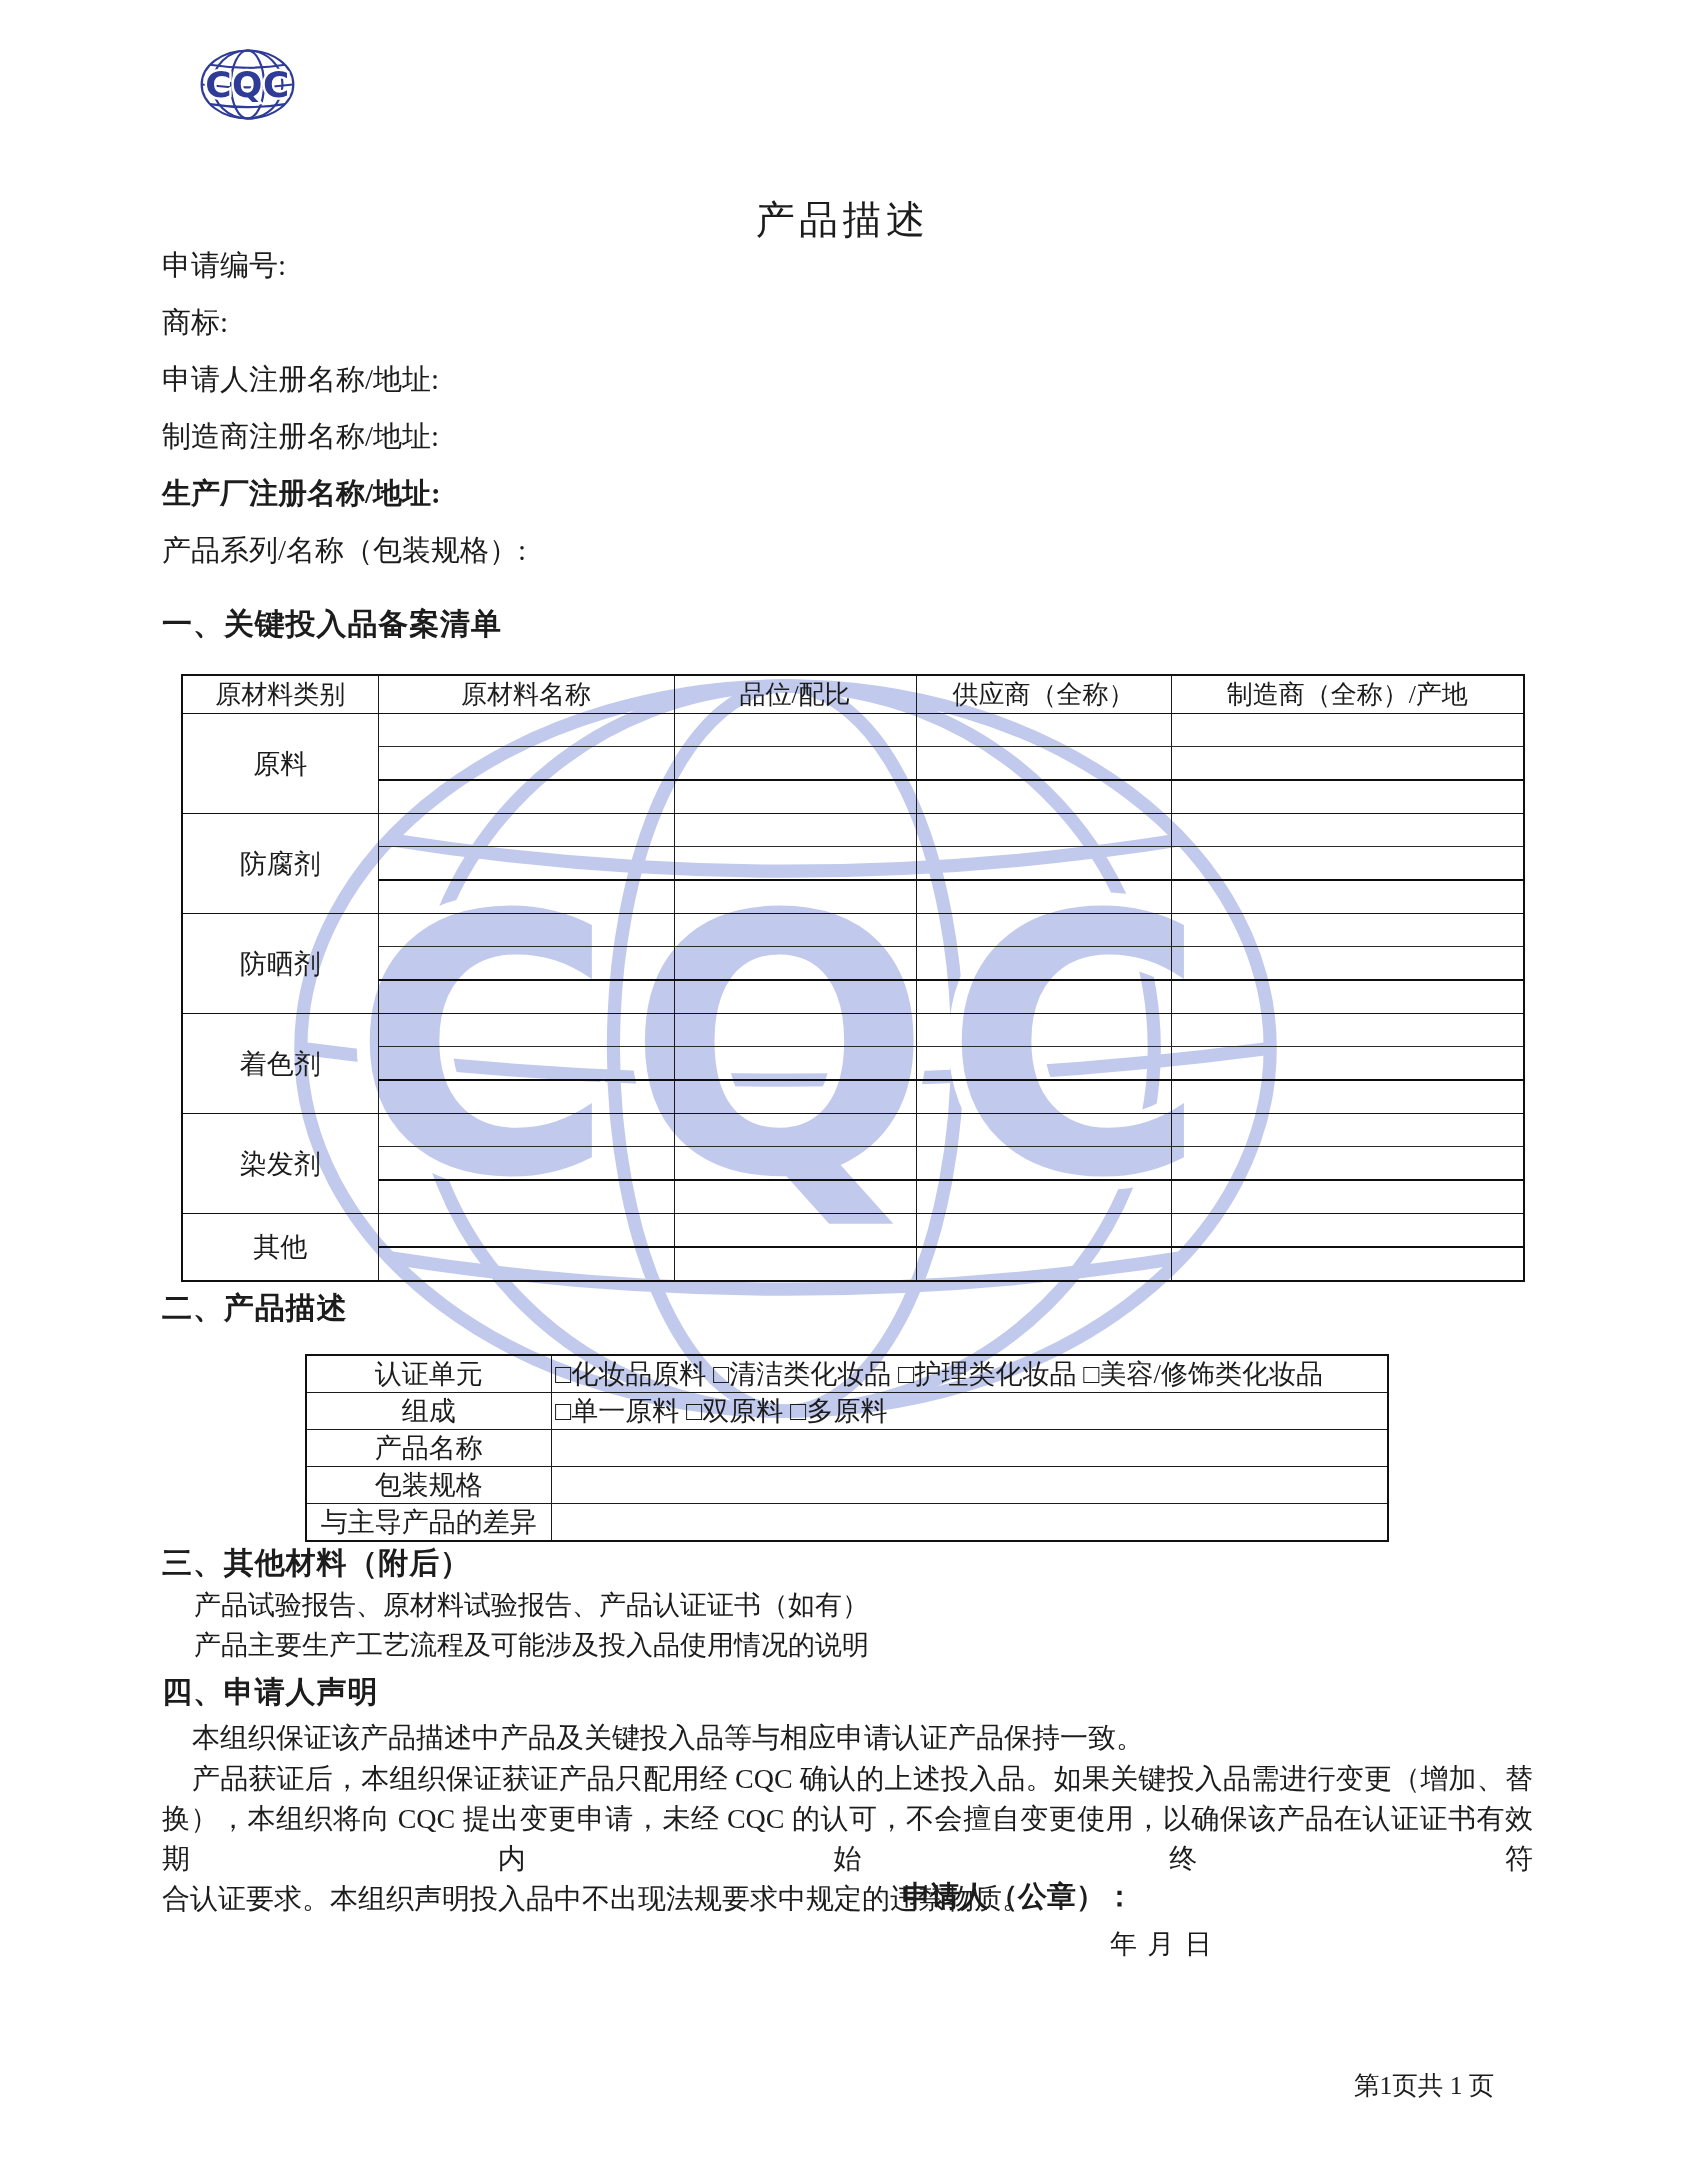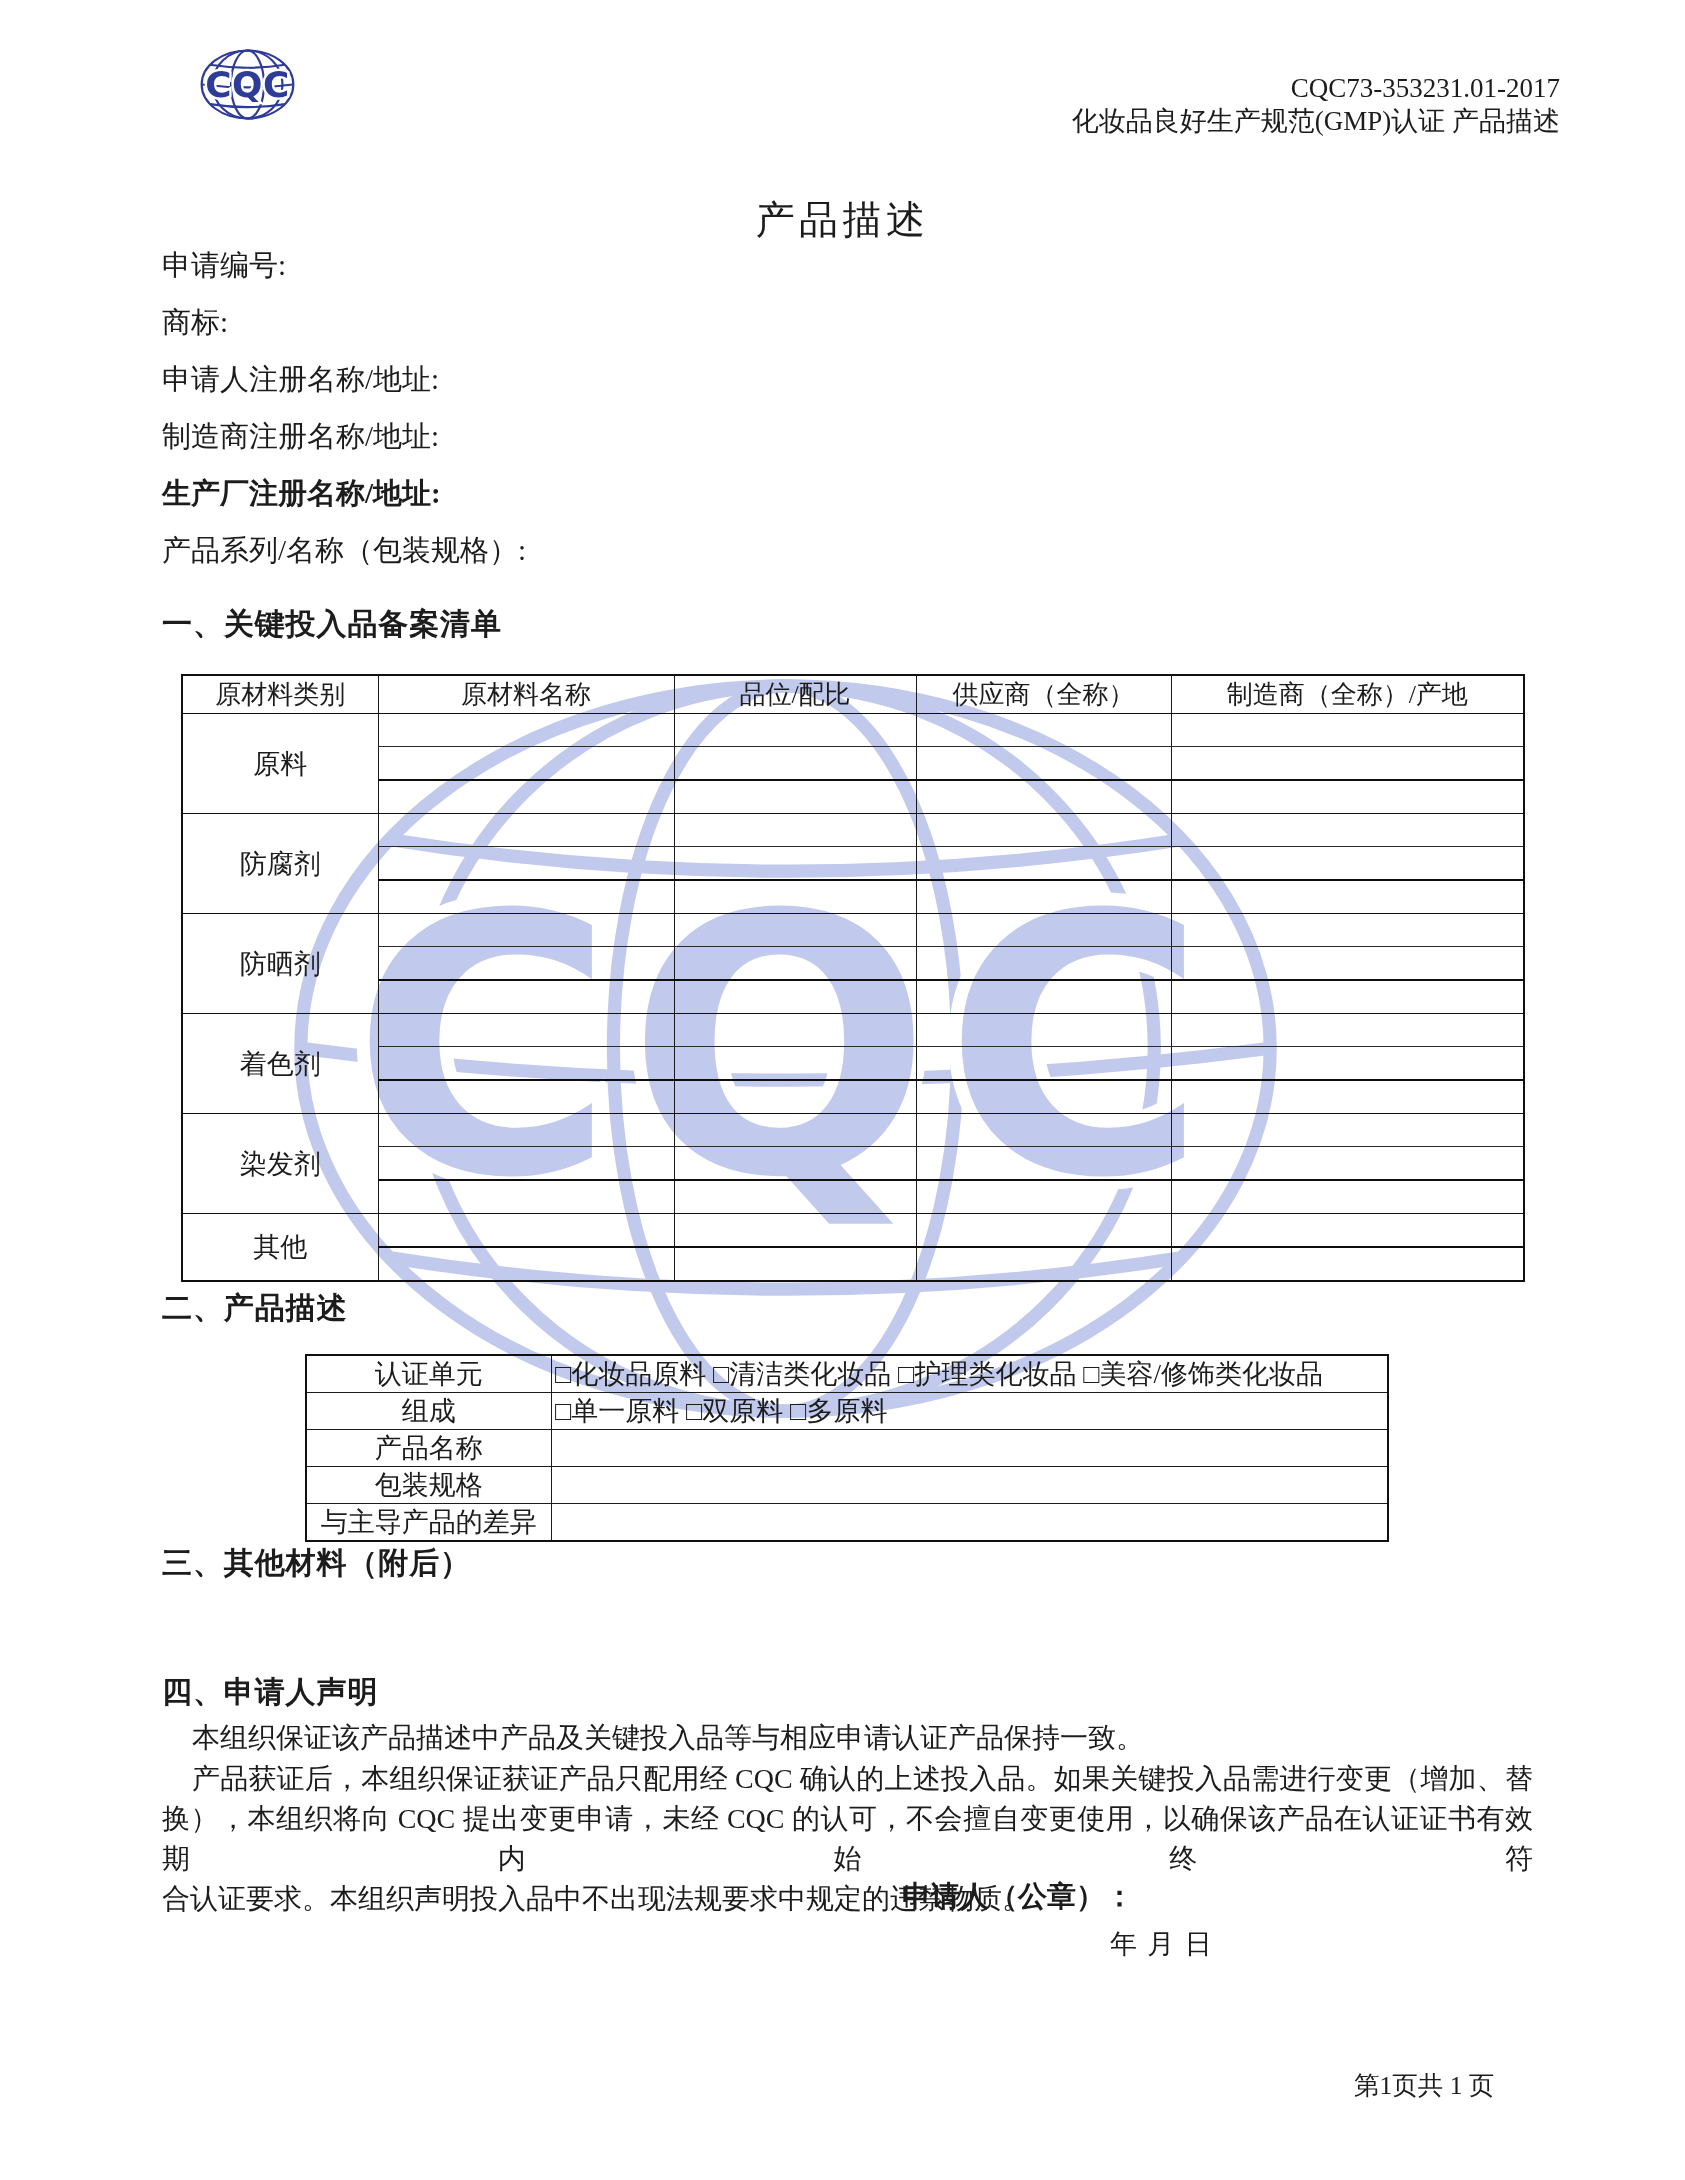--- a/index.html
+++ b/index.html
@@ -62,24 +62,20 @@
       <ellipse cx="570" cy="422" rx="550" ry="408"></ellipse>
       <path d="M120 186 Q570 258 1020 186"></path>
       <path d="M24 422 Q570 492 1116 422"></path>
       <path d="M120 658 Q570 730 1020 658"></path>
       <ellipse cx="570" cy="422" rx="198" ry="408"></ellipse>
       <ellipse cx="570" cy="422" rx="420" ry="408"></ellipse>
     </g>
     <text x="570" y="575" text-anchor="middle" font-family="'DejaVu Sans','Liberation Sans',sans-serif" font-weight="bold" font-size="430" letter-spacing="6" fill="#2e3b97" stroke="#ffffff" stroke-width="56" paint-order="stroke">CQC</text>
   </svg>
 
-  <div class="hdr">
-    <div>CQC73-353231.01-2017</div>
-    <div>化妆品良好生产规范(GMP)认证 产品描述</div>
-  </div>
 
   <h1 class="title">产品描述</h1>
 
   <div class="fields" id="fields">
       <div class="field" style="top: 0px;">申请编号:</div>
       <div class="field" style="top: 57px;">商标:</div>
       <div class="field" style="top: 114px;">申请人注册名称/地址:</div>
       <div class="field" style="top: 171px;">制造商注册名称/地址:</div>
       <div class="field" style="top: 228px; font-weight: bold;">生产厂注册名称/地址:</div>
       <div class="field" style="top: 285px;">产品系列/名称（包装规格）:</div>
@@ -252,20 +248,24 @@
           <td class="val"></td>
         </tr>
         <tr>
           <td class="lab">与主导产品的差异</td>
           <td class="val"></td>
         </tr>
       </tbody>
     </table>
 
   <h2 class="sec" style="top:1543px">三、其他材料（附后）</h2>
+  <div class="items" id="sec3items">
+      <div>产品试验报告、原材料试验报告、产品认证证书（如有）</div>
+      <div>产品主要生产工艺流程及可能涉及投入品使用情况的说明</div>
+    </div>
 
   <h2 class="sec" style="top:1672px">四、申请人声明</h2>
   <div class="para1">本组织保证该产品描述中产品及关键投入品等与相应申请认证产品保持一致。</div>
   <div class="paras" id="paras">
       <div class="ln indent fill">产品获证后，本组织保证获证产品只配用经 CQC 确认的上述投入品。如果关键投入品需进行变更（增加、替</div>
       <div class="ln fill">换），本组织将向 CQC 提出变更申请，未经 CQC 的认可，不会擅自变更使用，以确保该产品在认证证书有效期内始终符</div>
       <div class="ln">合认证要求。本组织声明投入品中不出现法规要求中规定的违禁物质。</div>
     </div>
 
   <div class="seal">申请人（公章）：</div>

